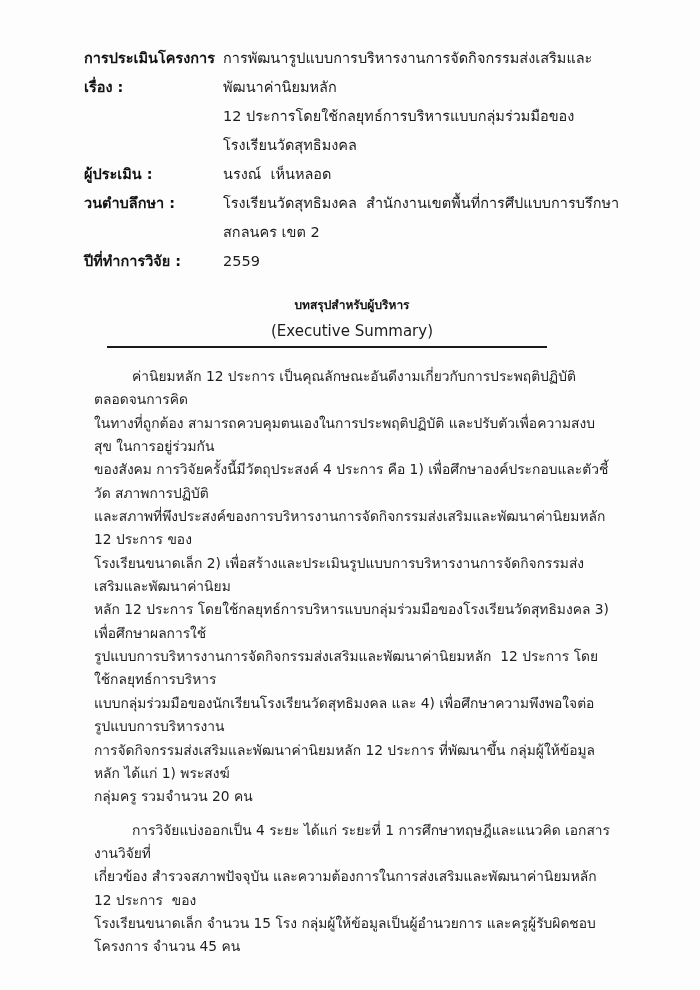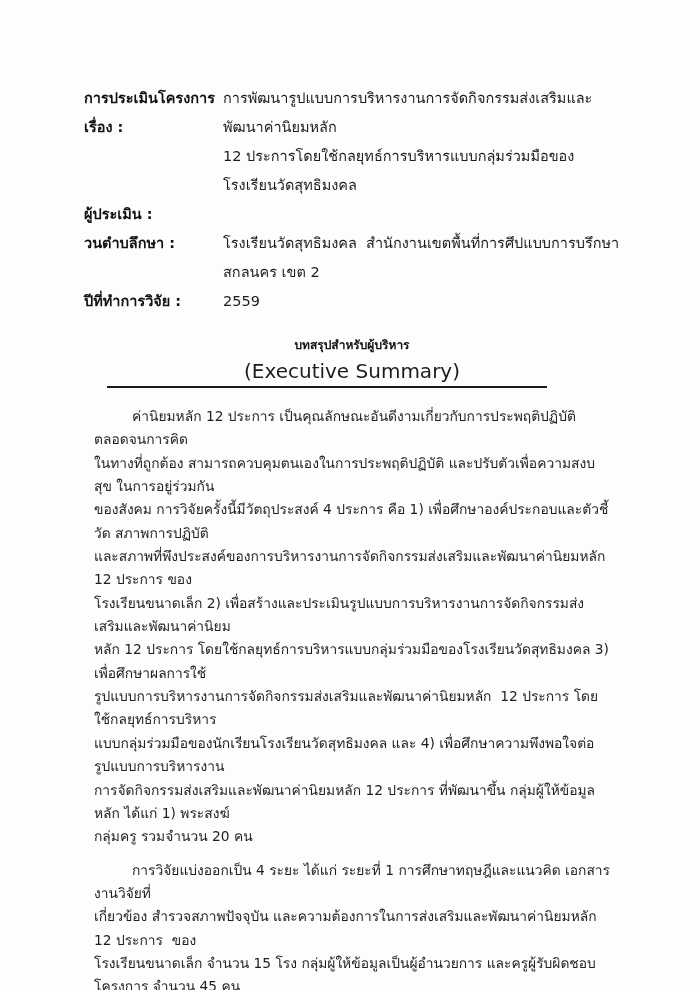--- a/index.html
+++ b/index.html
@@ -7,21 +7,21 @@
     padding: 0;
     background: #ffffff;
   }
   .page {
     position: relative;
     width: 700px;
     height: 990px;
     margin: 0 auto;
     background: #fdfdfd;
     box-sizing: border-box;
-    padding: 84px 80px 0 84px;
+    padding: 44px 80px 0 84px;
     font-family: "DejaVu Sans", "Liberation Sans", sans-serif;
     color: #1c1c1c;
     overflow: hidden;
   }
   
   .hdr { font-size: 14.5px; }
   .hrow {
     display: flex;
     align-items: flex-start;
     min-height: 29px;
@@ -43,21 +43,21 @@
     margin-top: 15px;
     text-align: center;
   }
   .doc-title {
     font-size: 12px;
     font-weight: bold;
     line-height: 29px;
     color: #111;
   }
   .doc-subtitle {
-    font-size: 20px;
+    font-size: 15px;
     line-height: 22px;
     color: #1c1c1c;
   }
   .rule {
     border: none;
     border-top: 2.5px solid #1a1a1a;
     width: 440px;
     margin: 4px 0 0 23px;
   }
   
@@ -82,20 +82,21 @@
     <div class="hrow">
       <span class="hlabel">การประเมินโครงการเรื่อง :</span>
       <span class="hvalue">การพัฒนารูปแบบการบริหารงานการจัดกิจกรรมส่งเสริมและพัฒนาค่านิยมหลัก</span>
     </div>
     <div class="hrow">
       <span class="hlabel"></span>
       <span class="hvalue">12 ประการโดยใช้กลยุทธ์การบริหารแบบกลุ่มร่วมมือของโรงเรียนวัดสุทธิมงคล</span>
     </div>
     <div class="hrow">
       <span class="hlabel">ผู้ประเมิน :</span>
+      <span class="hvalue">นรงณ์  เห็นหลอด</span>
     </div>
     <div class="hrow">
       <span class="hlabel">วนตำบลึกษา :</span>
       <span class="hvalue">โรงเรียนวัดสุทธิมงคล  สำนักงานเขตพื้นที่การศึปแบบการบรึกษา</span>
     </div>
     <div class="hrow">
       <span class="hlabel"></span>
       <span class="hvalue">สกลนคร เขต 2</span>
     </div>
     <div class="hrow">

